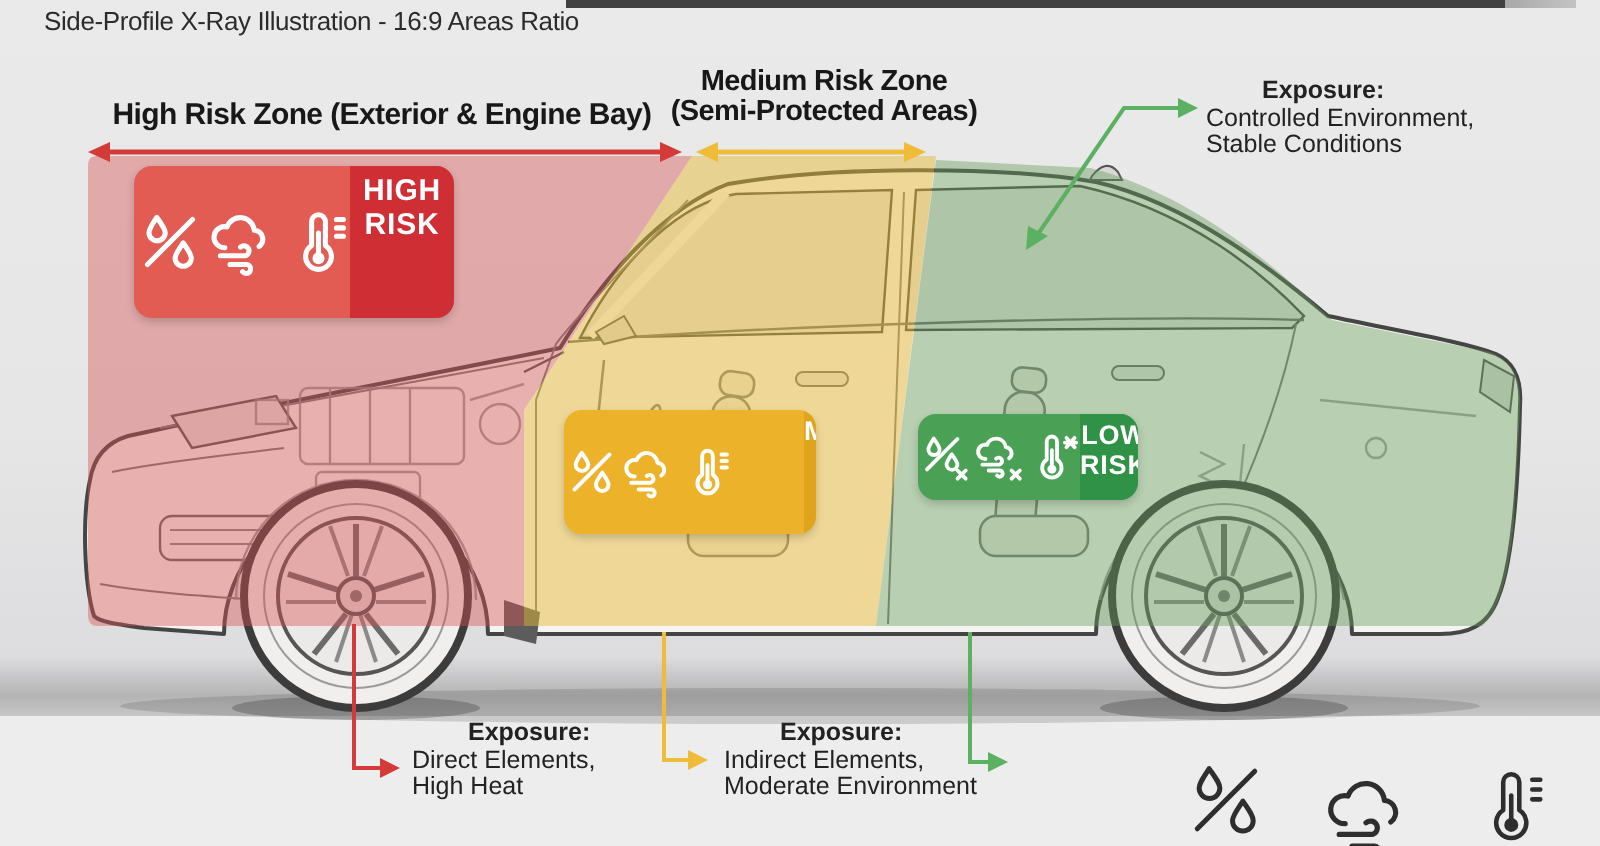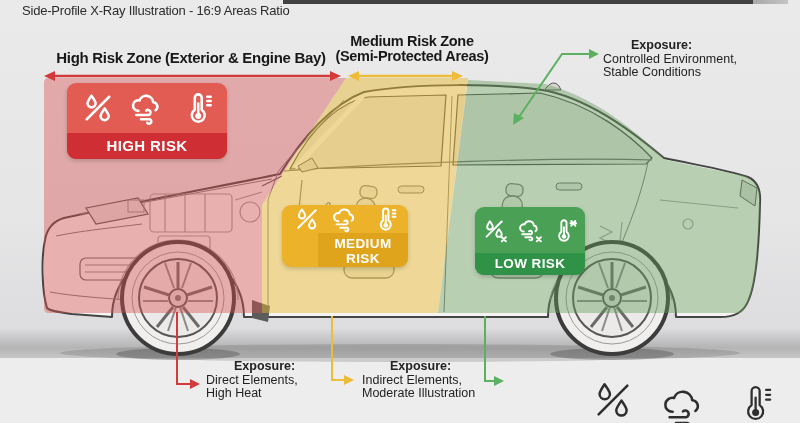--- a/index.html
+++ b/index.html
@@ -23,30 +23,30 @@
 
   .note{font-size:12.5px;line-height:13.5px;color:#222;}
   .note b{font-weight:700;display:block;margin-left:28px;}
   .note span{display:block;font-weight:400;}
   .note-cabin-exp{left:603px;top:39px;}
   .note-front{left:206px;top:360px;}
   .note-mid{left:362px;top:360px;}
   .note-low{left:506px;top:363px;}
 
   .badge{border-radius:9px;box-shadow:0 2px 4px rgba(0,0,0,.18);overflow:hidden;
-    display:flex;flex-direction:column;}
+    display:flex;}
   .badge-icons{flex:1;display:flex;align-items:center;justify-content:space-evenly;}
   .badge-strip{color:#fff;font-weight:700;text-align:center;letter-spacing:.4px;}
   .badge-high{left:67px;top:83px;width:160px;height:76px;background:#e25c54;}
   .badge-high .badge-strip{background:#cf2e35;font-size:15px;padding:4px 0 5px;}
   .badge-high .bi{width:36px;height:36px;}
   .badge-med{left:282px;top:205px;width:126px;height:62px;background:#ecb22a;}
   .badge-med .badge-strip{background:#dfa41c;font-size:13.5px;padding:3px 0 4px;margin-left:36px;}
   .badge-med .bi{width:28px;height:28px;}
-  .badge-low{left:459px;top:207px;width:110px;height:68px;background:#4aa156;margin-left:16px;}
+  .badge-low{left:459px;top:207px;width:110px;height:43px;background:#4aa156;}
   .badge-low .badge-strip{background:#2f9247;font-size:13.5px;padding:3px 0 4px;}
   .badge-low .bi{width:27px;height:27px;}
 
   .bi{stroke:#fff;fill:none;stroke-width:1.7;stroke-linecap:round;stroke-linejoin:round;}
   .bi .bulb{fill:#fff;stroke:none;}
   .legend-row{left:590px;top:374px;width:210px;height:60px;display:flex;gap:24px;align-items:flex-start;}
   .legend-icon{stroke:#2e2e2e;fill:none;stroke-width:1.3;stroke-linecap:round;stroke-linejoin:round;}
   .legend-icon .bulb{fill:#2e2e2e;stroke:none;}
 </style>
 </head>
@@ -193,21 +193,21 @@
     <span>Stable Conditions</span>
   </div>
   <div class="abs note note-front">
     <b>Exposure:</b>
     <span>Direct Elements,</span>
     <span>High Heat</span>
   </div>
   <div class="abs note note-mid">
     <b>Exposure:</b>
     <span>Indirect Elements,</span>
-    <span>Moderate Illustration</span>
+    <span>Moderate Environment</span>
   </div>
 
   <div class="abs badge badge-high">
     <div class="badge-icons">
       <svg class="bi" viewBox="0 0 24 24">
         <path d="M4.5 19.5 19.5 4.5"></path>
         <path d="M7.6 3.8C6.1 6.1 5 7.6 5 8.9a2.7 2.7 0 0 0 5.4 0C10.4 7.6 9.2 6.1 7.6 3.8Z"></path>
         <path d="M16.4 12.3c-1.5 2.3-2.7 3.8-2.7 5.1a2.7 2.7 0 0 0 5.4 0c0-1.3-1.1-2.8-2.7-5.1Z"></path>
       </svg>
       <svg class="bi" viewBox="0 0 24 24">

